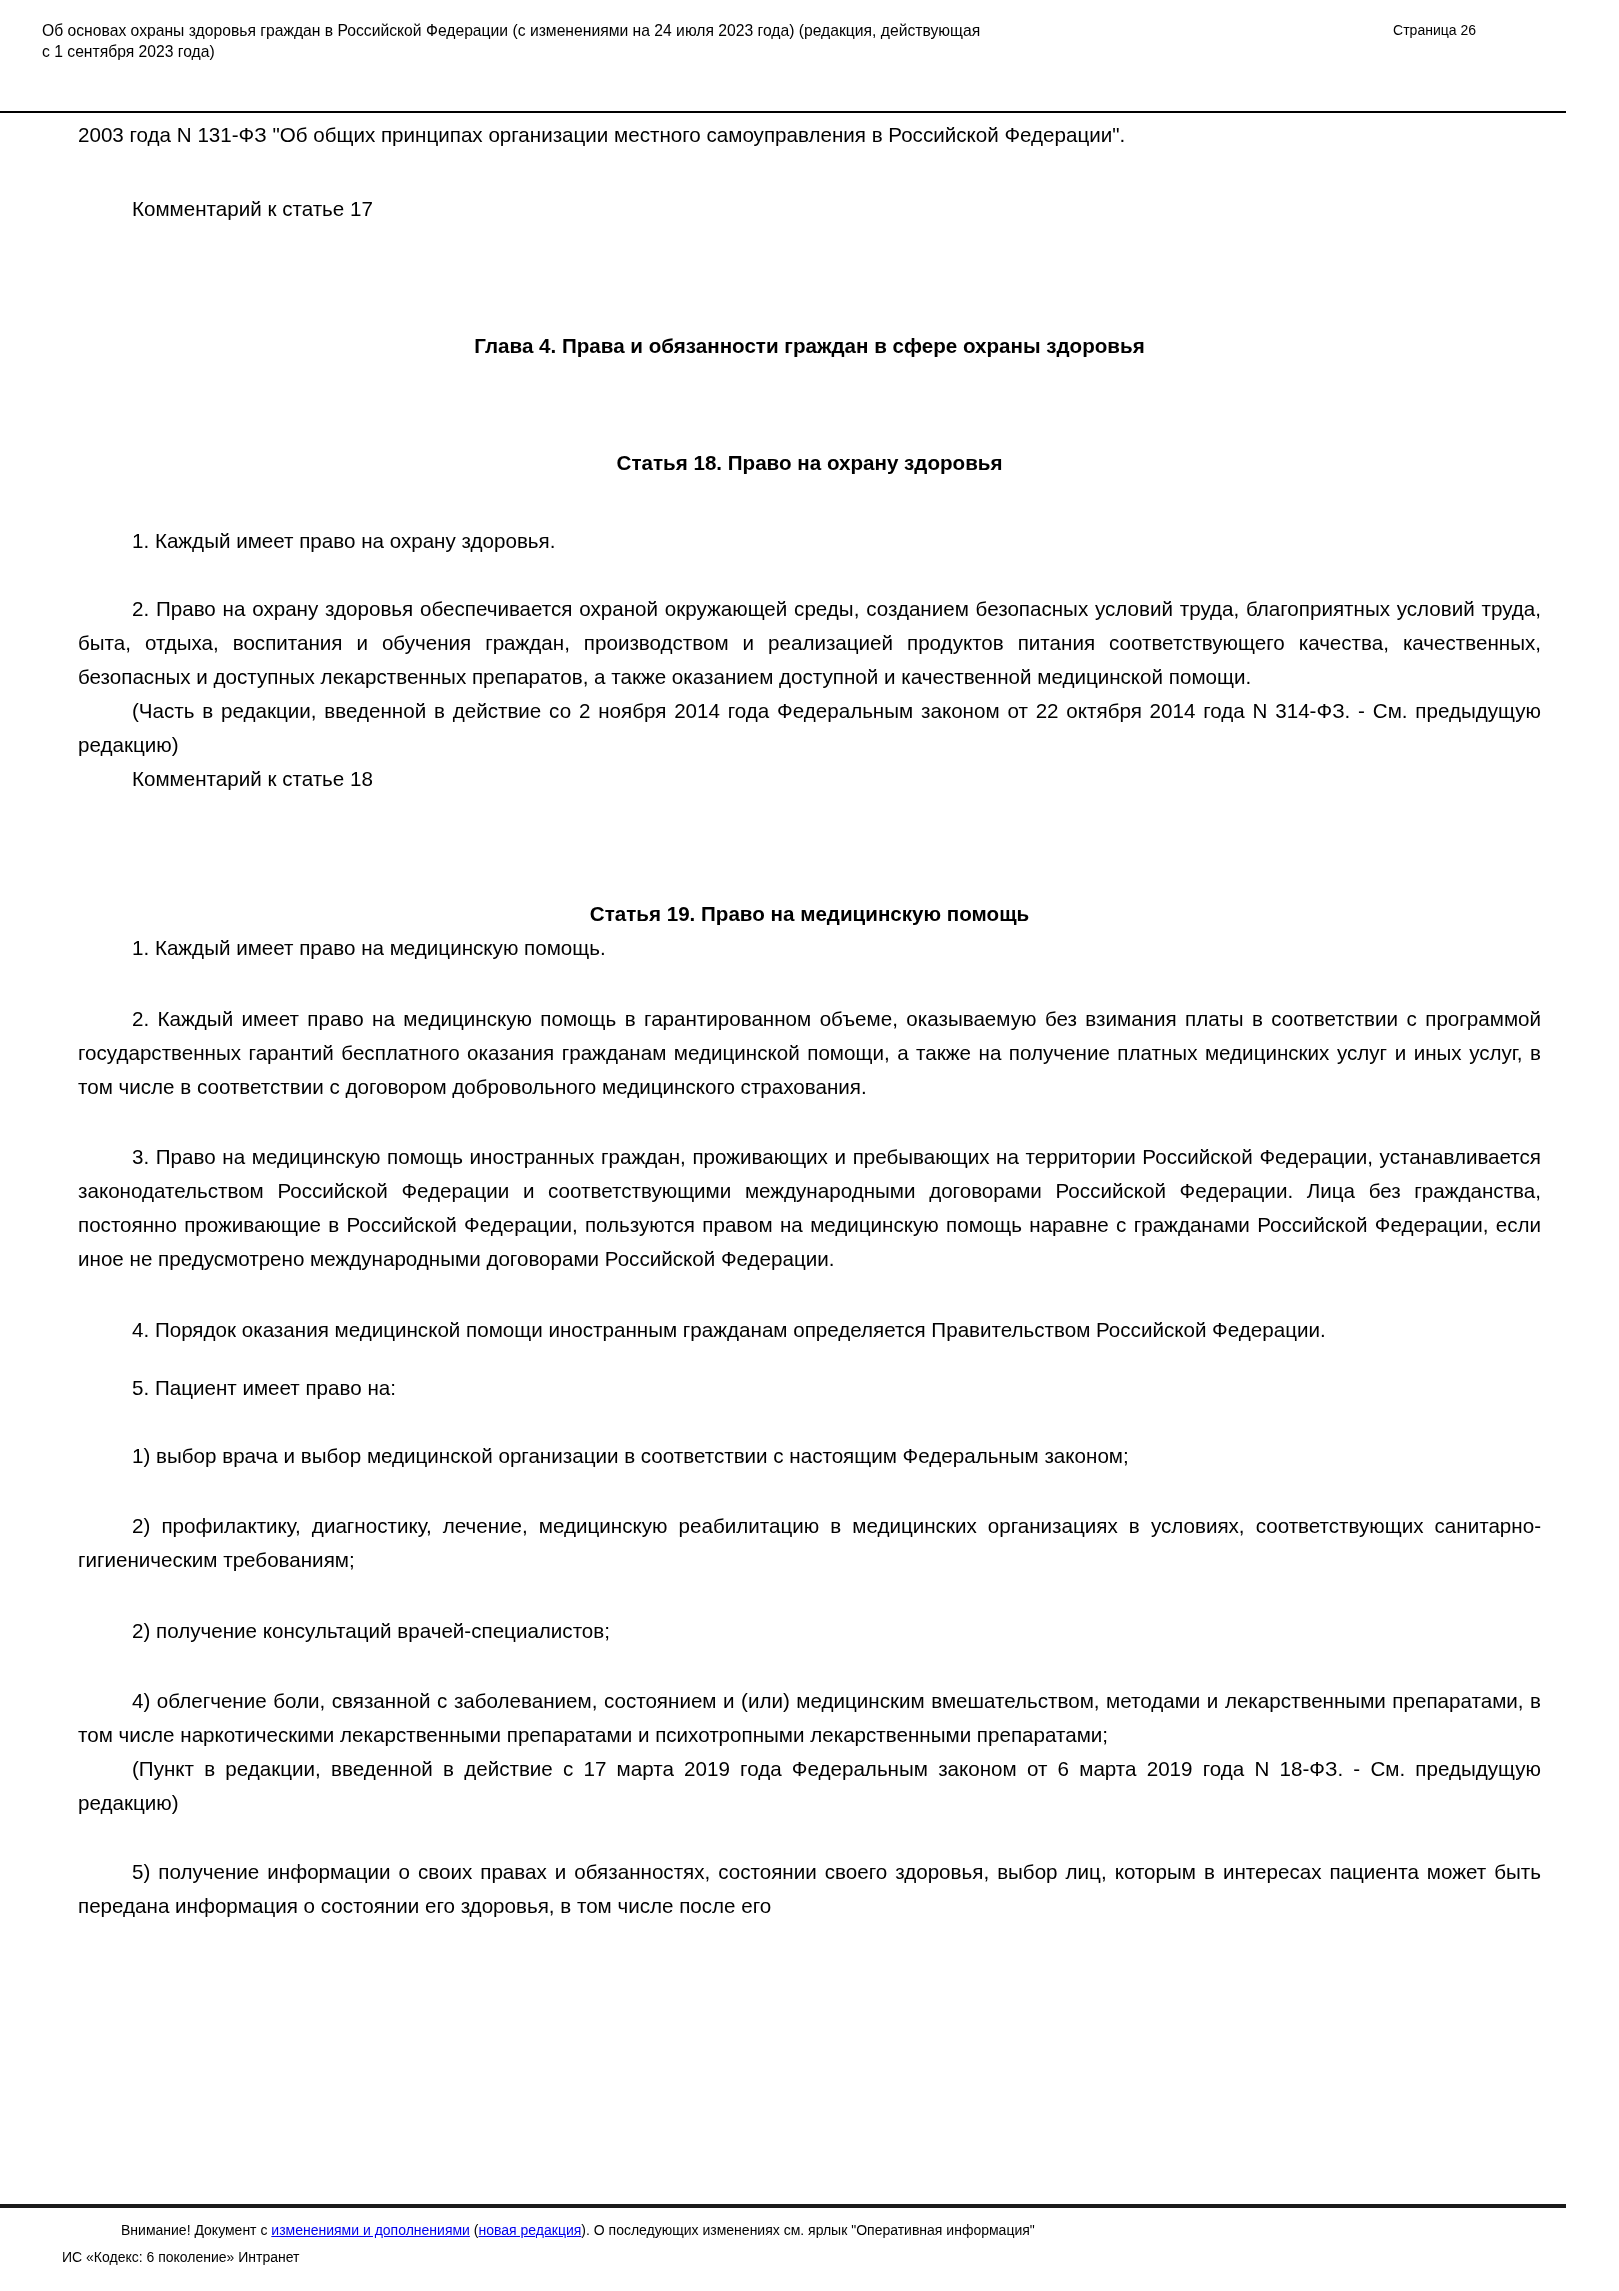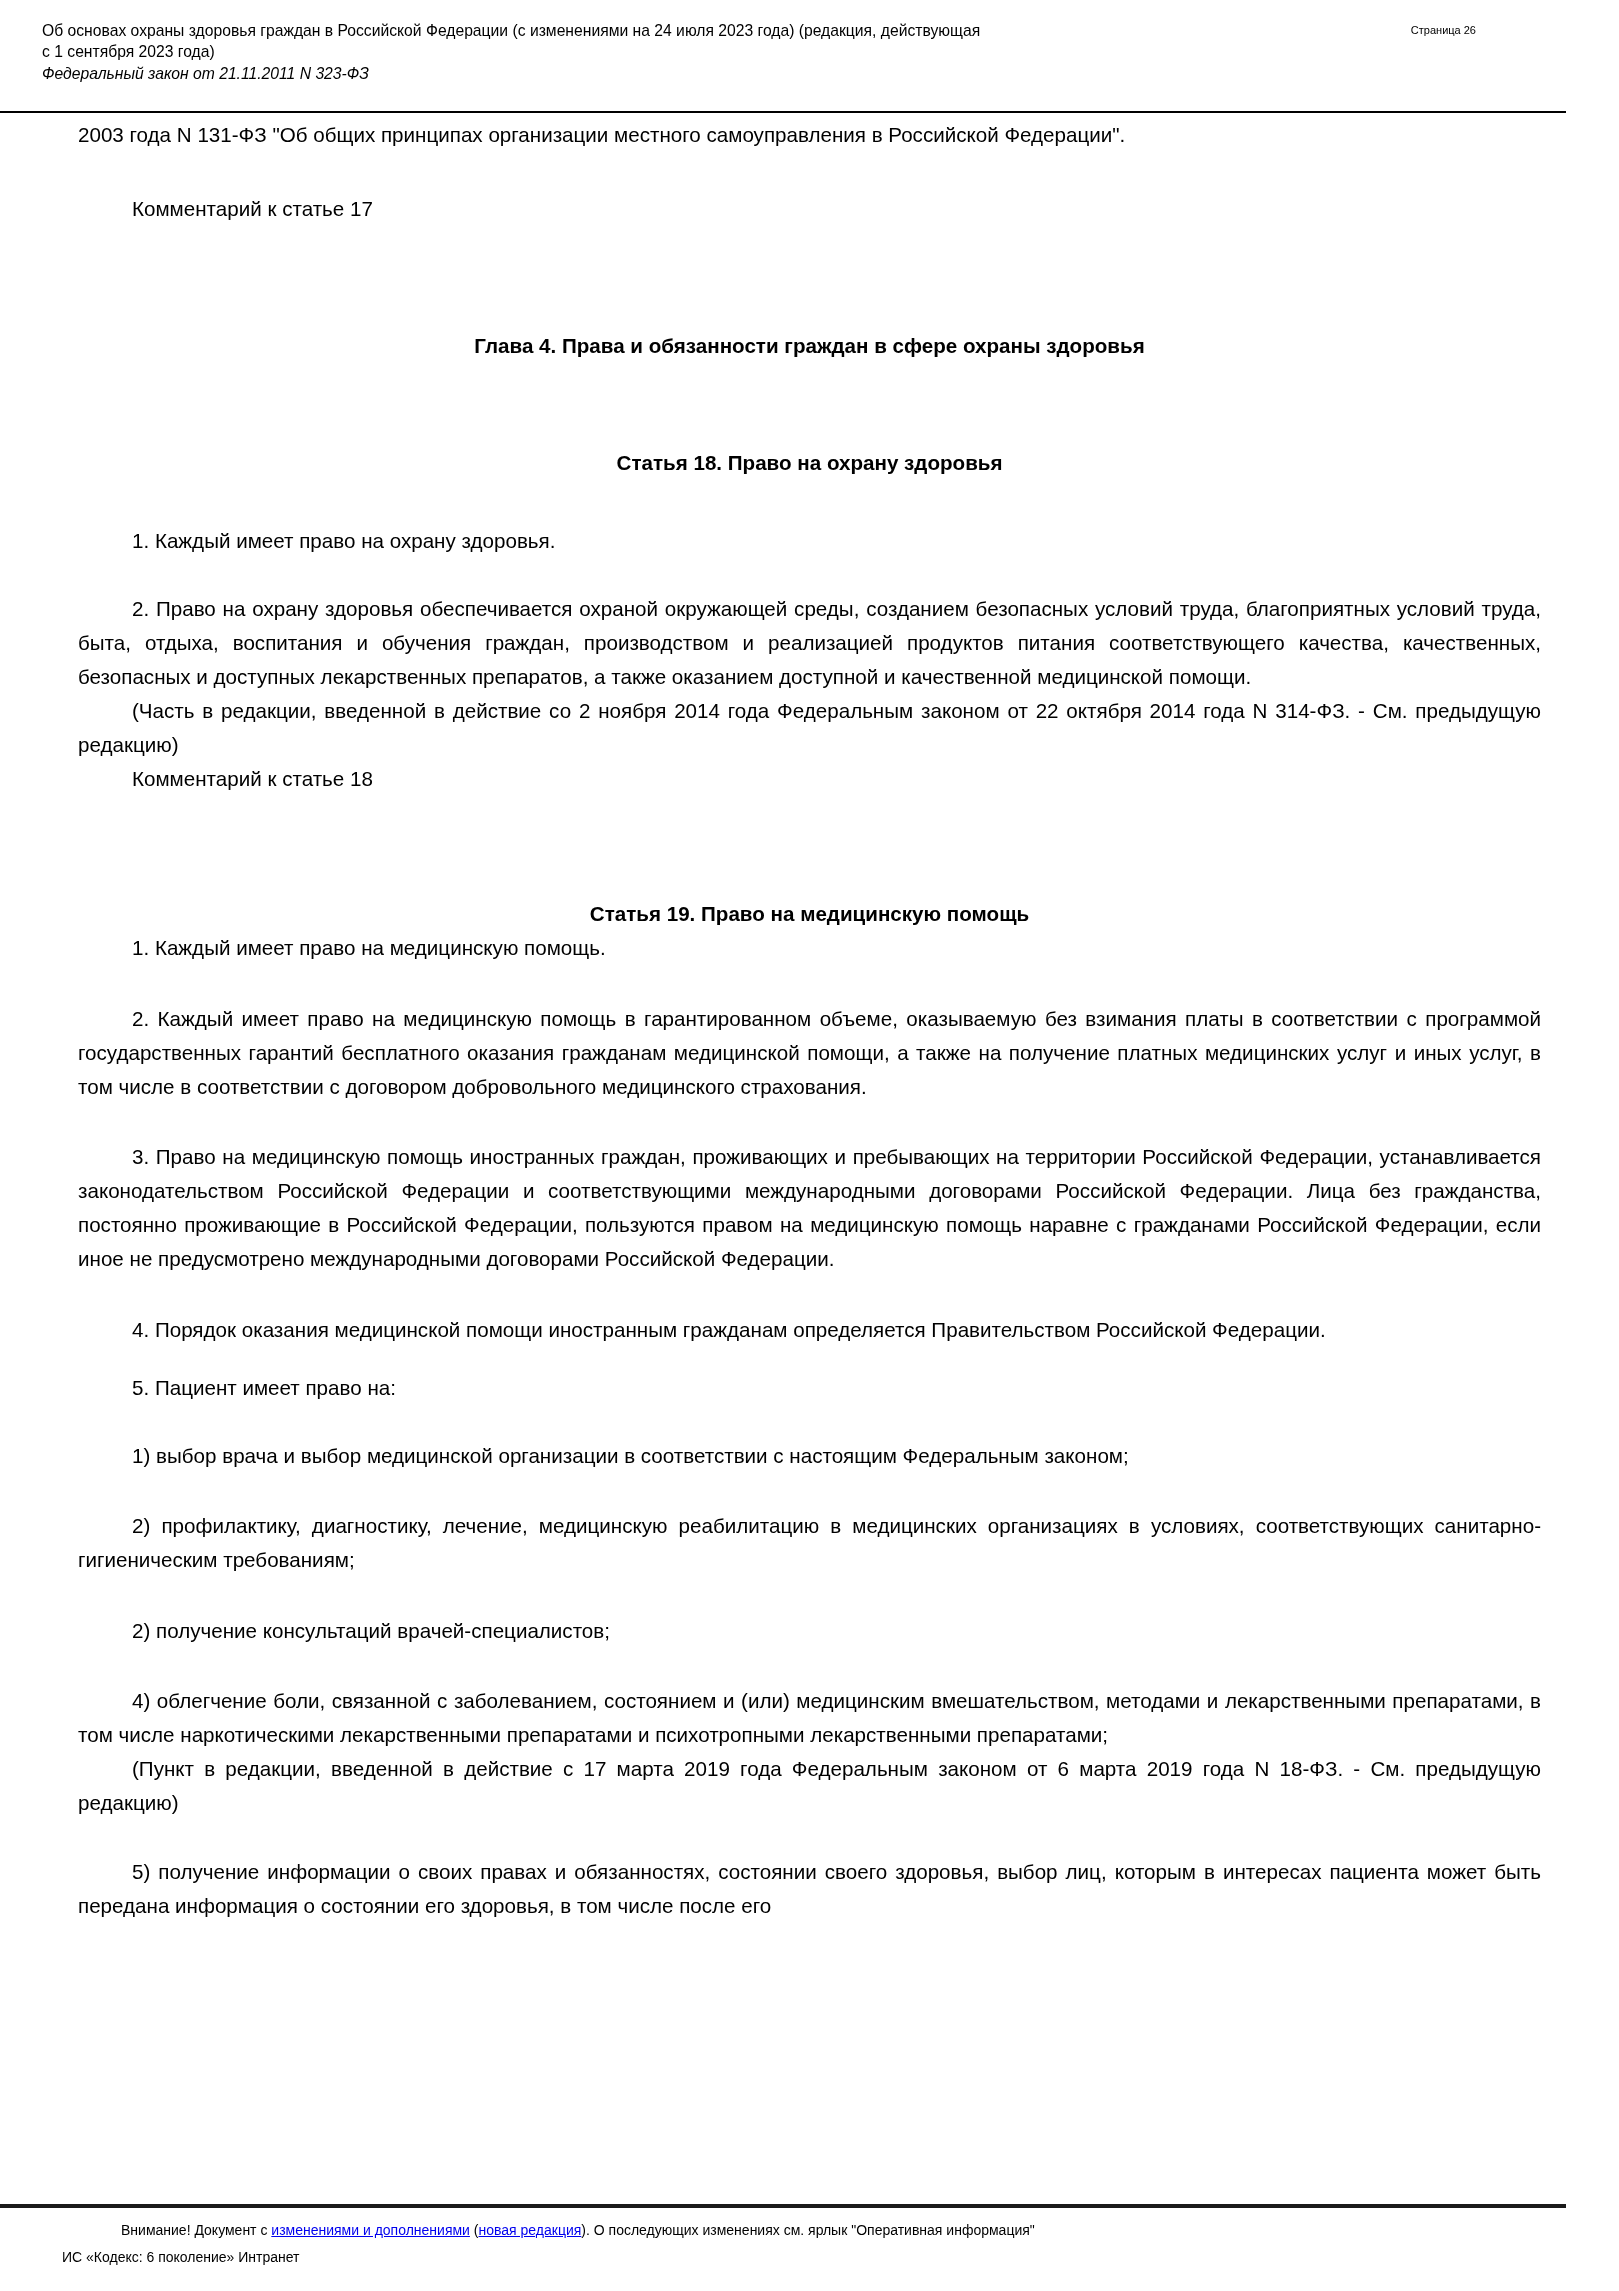--- a/index.html
+++ b/index.html
@@ -17,21 +17,21 @@
     position: absolute;
     top: 19.6px; left: 42px; right: 42px;
     font-size: 15.7px;
     line-height: 21.6px;
   }
   .header .title-line { max-width: 1372px; }
   .header .subtitle { font-style: italic; }
   .page-number {
     position: absolute;
     top: 19.6px; right: 90px;
-    font-size: 11px;
+    font-size: 14px;
     line-height: 21.6px;
   }
   .header-rule {
     position: absolute;
     top: 111px; left: 0;
     width: 100%; height: 2px;
     background: #000000;
   }
   
   .body {
@@ -71,21 +71,20 @@
   .flink { color: #0000EE; text-decoration: underline; cursor: pointer; }
 </style>
 </head>
 <body>
 
 <div class="page">
 
   <div class="header">
     <div class="title-line">Об основах охраны здоровья граждан в Российской Федерации (с изменениями на 24 июля 2023 года) (редакция, действующая</div>
     <div class="title-line">с 1 сентября 2023 года)</div>
-    <div class="subtitle">Федеральный закон от 21.11.2011 N 323-ФЗ</div>
   </div>
   <div class="page-number">Страница 26</div>
 
   <div class="header-rule"></div>
 
   <div class="body">
     <p class="blk noindent" style="margin-top:6.9px">2003 года N 131-ФЗ "Об общих принципах организации местного самоуправления в Российской Федерации".</p>
     <p class="blk" style="margin-top:40px">Комментарий к статье 17</p>
     <p class="blk heading" style="margin-top:103px">Глава 4. Права и обязанности граждан в сфере охраны здоровья</p>
     <p class="blk heading" style="margin-top:83px">Статья 18. Право на охрану здоровья</p>

